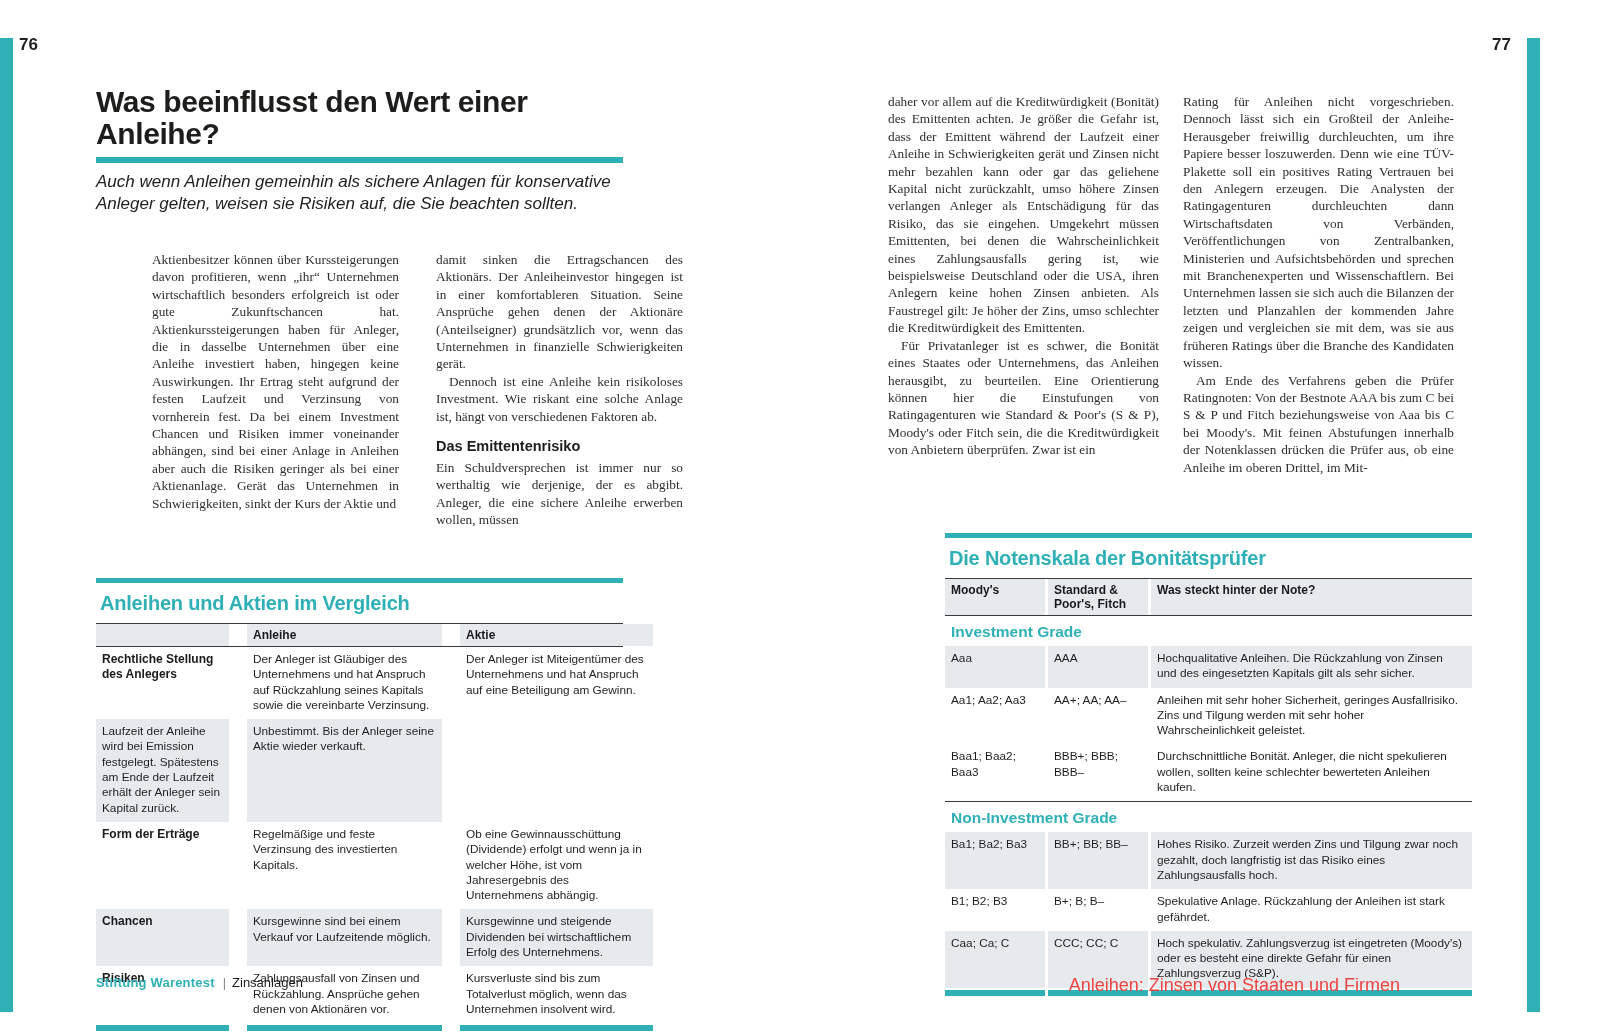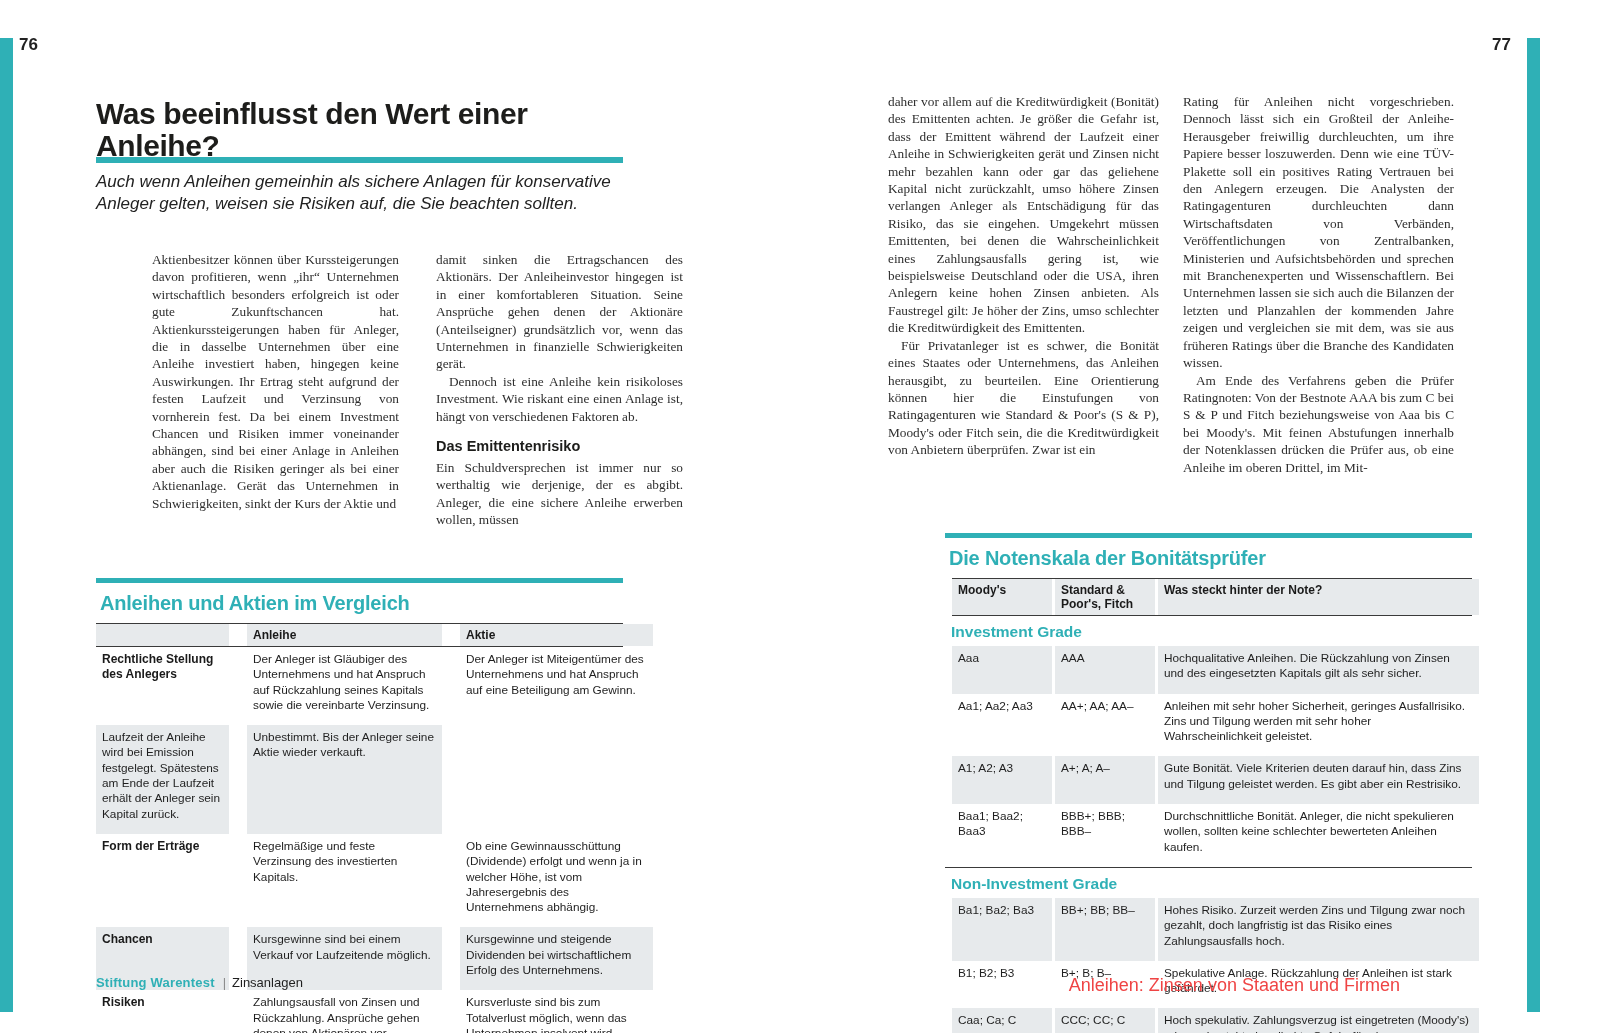--- a/index.html
+++ b/index.html
@@ -16,21 +16,21 @@
     font-family:"Liberation Sans",sans-serif;color:var(--ink);overflow:hidden;
   }
   .edge-bar{position:absolute;top:38px;width:13px;height:974px;background:var(--teal);}
   .edge-bar.left{left:0;}
   .edge-bar.right{right:0;}
   .pageno{position:absolute;top:35px;font-size:17px;font-weight:600;color:#222;}
   .pageno.left{left:19px;}
   .pageno.right{right:29px;}
 
   .main-title{
-    position:absolute;left:96px;top:98px;width:505px;
+    position:absolute;left:96px;top:86px;width:505px;
     font-size:30px;line-height:32px;font-weight:700;letter-spacing:-0.4px;color:var(--ink);
   }
   .title-rule{position:absolute;left:96px;top:157px;width:527px;height:6px;background:var(--teal);}
   .intro{
     position:absolute;left:96px;top:171px;width:520px;
     font-size:17px;line-height:21.5px;color:#222;font-style:italic;
   }
 
   .cols{position:absolute;display:flex;}
   .cols.left-page{left:152px;top:251px;width:531px;gap:37px;}
@@ -43,24 +43,24 @@
           font-weight:700;color:var(--ink);margin:13px 0 4px 0;text-align:left;}
 
   .tablebox{position:absolute;width:527px;font-family:"Liberation Sans",sans-serif;}
   .tablebox.tleft{left:96px;top:578px;}
   .tablebox.tright{left:945px;top:533px;}
   .tbar-top{height:5px;background:var(--teal);}
   .ttitle{color:var(--teal);font-size:20px;font-weight:700;letter-spacing:-0.2px;
           margin:9px 0 8px 4px;}
   .tgrid{display:grid;column-gap:3px;}
   .tleft .tgrid{grid-template-columns:133px 195px 193px;gap:18px;}
-  .tright .tgrid{grid-template-columns:100px 100px 321px;margin-left:7px;}
+  .tright .tgrid{grid-template-columns:100px 100px 321px;}
   .thead{border-top:1.5px solid var(--rule);border-bottom:1.5px solid var(--rule);}
   .thead .cell{background:var(--shade);font-size:12px;font-weight:700;padding:4px 6px 4px 6px;line-height:14px;color:#1a1a1a;}
-  .trow .cell{font-size:11.8px;line-height:15.3px;padding:5px 8px 12px 6px;color:#1f1f1f;}
+  .trow .cell{font-size:11.8px;line-height:15.3px;padding:5px 8px 6px 6px;color:#1f1f1f;}
   .trow .cell.label{font-weight:700;font-size:12px;line-height:15px;color:#1a1a1a;}
   .trow.shaded .cell{background:var(--shade);}
   .section-head{color:var(--teal);font-size:15.5px;font-weight:700;padding:7px 0 5px 6px;}
   .section-divider{border-top:1.5px solid var(--rule);}
   .tbar-bottom{margin-top:2px;}
   .tbar-bottom .seg{height:6px;background:var(--teal);}
 
   .footer-left{position:absolute;left:96px;top:975px;font-size:13px;}
   .footer-left .brand{color:var(--teal);font-weight:700;letter-spacing:0.2px;}
   .footer-left .sep{color:#8a8a8a;margin:0 6px 0 8px;font-weight:400;}
@@ -81,21 +81,21 @@
   <h1 class="main-title">Was beeinflusst den Wert einer Anleihe?</h1>
   <div class="title-rule"></div>
   <p class="intro">Auch wenn Anleihen gemeinhin als sichere Anlagen für konservative Anleger gelten, weisen sie Risiken auf, die Sie beachten sollten.</p>
 
   <div class="cols left-page" id="left-cols">
       <div class="col">
         <p>Aktienbesitzer können über Kurssteigerungen davon profitieren, wenn „ihr“ Unternehmen wirtschaftlich besonders erfolgreich ist oder gute Zukunftschancen hat. Aktienkurssteigerungen haben für Anleger, die in dasselbe Unternehmen über eine Anleihe investiert haben, hingegen keine Auswirkungen. Ihr Ertrag steht aufgrund der festen Laufzeit und Verzinsung von vornherein fest. Da bei einem Investment Chancen und Risiken immer voneinander abhängen, sind bei einer Anlage in Anleihen aber auch die Risiken geringer als bei einer Aktienanlage. Gerät das Unternehmen in Schwierigkeiten, sinkt der Kurs der Aktie und</p>
       </div>
       <div class="col">
         <p>damit sinken die Ertragschancen des Aktionärs. Der Anleiheinvestor hingegen ist in einer komfortableren Situation. Seine Ansprüche gehen denen der Aktionäre (Anteilseigner) grundsätzlich vor, wenn das Unternehmen in finanzielle Schwierigkeiten gerät.</p>
-        <p class="indent">Dennoch ist eine Anleihe kein risikoloses Investment. Wie riskant eine einen Anlage ist, hängt von verschiedenen Faktoren ab.</p>
+        <p class="indent">Dennoch ist eine Anleihe kein risikoloses Investment. Wie riskant eine solche Anlage ist, hängt von verschiedenen Faktoren ab.</p>
         <h3>Das Emittentenrisiko</h3>
         <p>Ein Schuldversprechen ist immer nur so werthaltig wie derjenige, der es abgibt. Anleger, die eine sichere Anleihe erwerben wollen, müssen</p>
       </div>
     </div>
   <div class="cols right-page" id="right-cols">
       <div class="col">
         <p>daher vor allem auf die Kreditwürdigkeit (Bonität) des Emittenten achten. Je größer die Gefahr ist, dass der Emittent während der Laufzeit einer Anleihe in Schwierigkeiten gerät und Zinsen nicht mehr bezahlen kann oder gar das geliehene Kapital nicht zurückzahlt, umso höhere Zinsen verlangen Anleger als Entschädigung für das Risiko, das sie eingehen. Umgekehrt müssen Emittenten, bei denen die Wahrscheinlichkeit eines Zahlungsausfalls gering ist, wie beispielsweise Deutschland oder die USA, ihren Anlegern keine hohen Zinsen anbieten. Als Faustregel gilt: Je höher der Zins, umso schlechter die Kreditwürdigkeit des Emittenten.</p>
         <p class="indent">Für Privatanleger ist es schwer, die Bonität eines Staates oder Unternehmens, das Anleihen herausgibt, zu beurteilen. Eine Orientierung können hier die Einstufungen von Ratingagenturen wie Standard &amp; Poor's (S &amp; P), Moody's oder Fitch sein, die die Kreditwürdigkeit von Anbietern überprüfen. Zwar ist ein</p>
       </div>
       <div class="col">
@@ -158,25 +158,20 @@
         <div class="tgrid trow shaded">
           <div class="cell">Aaa</div>
           <div class="cell">AAA</div>
           <div class="cell">Hochqualitative Anleihen. Die Rückzahlung von Zinsen und des eingesetzten Kapitals gilt als sehr sicher.</div>
         </div>
         <div class="tgrid trow">
           <div class="cell">Aa1; Aa2; Aa3</div>
           <div class="cell">AA+; AA; AA–</div>
           <div class="cell">Anleihen mit sehr hoher Sicherheit, geringes Ausfallrisiko. Zins und Tilgung werden mit sehr hoher Wahrscheinlichkeit geleistet.</div>
         </div>
-        <div class="tgrid trow shaded">
-          <div class="cell">A1; A2; A3</div>
-          <div class="cell">A+; A; A–</div>
-          <div class="cell">Gute Bonität. Viele Kriterien deuten darauf hin, dass Zins und Tilgung geleistet werden. Es gibt aber ein Restrisiko.</div>
-        </div>
         <div class="tgrid trow">
           <div class="cell">Baa1; Baa2; Baa3</div>
           <div class="cell">BBB+; BBB; BBB–</div>
           <div class="cell">Durchschnittliche Bonität. Anleger, die nicht spekulieren wollen, sollten keine schlechter bewerteten Anleihen kaufen.</div>
         </div>
         <div class="section-divider"></div>
         <div class="section-head">Non-Investment Grade</div>
         <div class="tgrid trow shaded">
           <div class="cell">Ba1; Ba2; Ba3</div>
           <div class="cell">BB+; BB; BB–</div>

